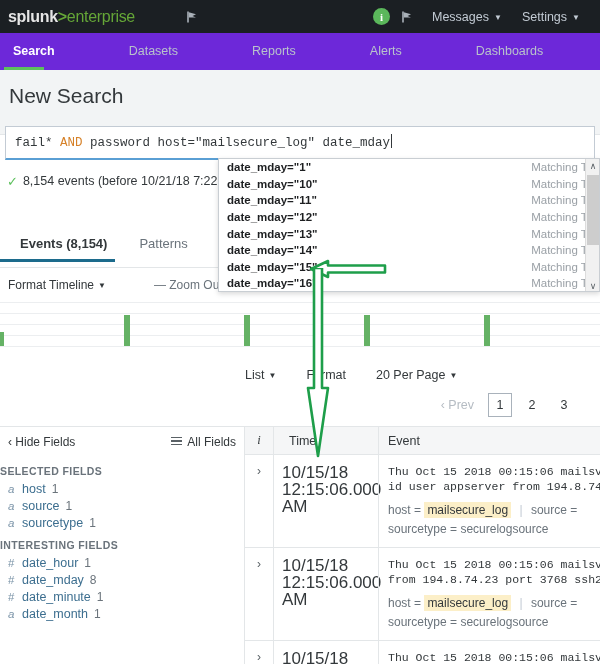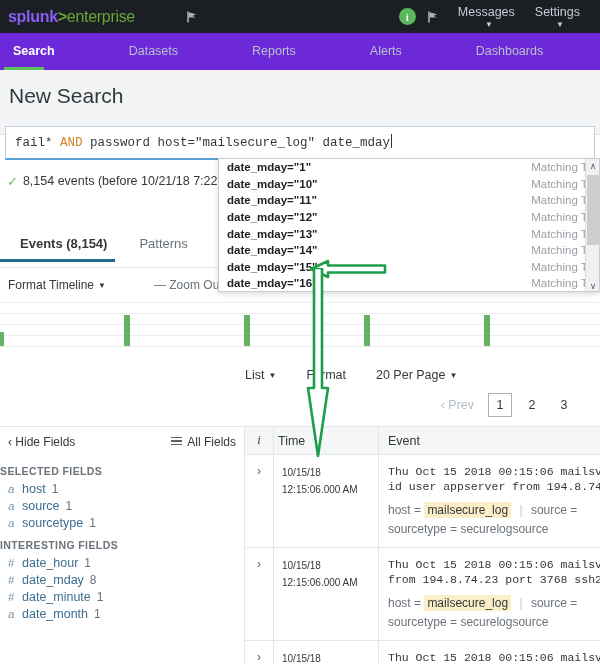--- a/index.html
+++ b/index.html
@@ -12,37 +12,37 @@
     -webkit-font-smoothing: antialiased;
   }
   #app { position: relative; width: 600px; height: 664px; overflow: hidden; }
 
   
   .topbar {
     position: absolute; left: 0; top: 0; width: 600px; height: 33px;
     background: #1b1f23; display: flex; align-items: center;
   }
   .logo { margin-left: 8px; font-size: 16px; letter-spacing: -0.3px; display: flex; align-items: baseline; }
-  .logo .sp { color: #8b5cf6; font-weight: bold; }
+  .logo .sp { color: #e5e5e5; font-weight: bold; }
   .logo .gt { color: #65a637; font-weight: bold; margin: 0 0px; }
   .logo .ent { color: #65a637; font-weight: normal; }
   .flag-icon { display: inline-block; width: 14px; height: 14px; position: relative; }
   .flag-icon svg { display: block; }
   .topbar-flag-left { margin-left: 50px; opacity: .85; }
   .topbar-right { margin-left: auto; display: flex; align-items: center; height: 33px; }
   .info-badge {
     width: 17px; height: 17px; border-radius: 50%;
     background: #5bb75b; color: #fff; font-size: 11px; font-weight: bold;
     display: flex; align-items: center; justify-content: center;
     font-family: "Liberation Serif", serif; margin-right: 10px;
   }
   .topbar-flag-right { margin-right: 18px; opacity: .85; }
   .topmenu {
     color: #c3cbd4; font-size: 12.5px; margin-right: 20px;
-    display: flex; align-items: center; white-space: nowrap; flex-direction: column;
+    display: flex; align-items: center; white-space: nowrap;
   }
   .topmenu .caret { margin-left: 5px; font-size: 8px; position: relative; top: 1px; }
 
   
   .navbar {
     position: absolute; left: 0; top: 33px; width: 600px; height: 37px;
     background: #6d28d9; display: flex; align-items: flex-start; gap: 48px;
   }
   .navitem {
     color: #b9c2cb; font-size: 12.5px; height: 37px; line-height: 37px;
@@ -171,26 +171,26 @@
   .events {
     position: absolute; left: 245px; top: 426px; width: 355px; height: 238px;
     overflow: hidden; background: #ffffff; border-top: 1px solid #e3e6e8;
   }
   .ev-head {
     display: flex; height: 28px; align-items: center;
     background: #f5f6f7; border-bottom: 1px solid #e3e6e8;
     font-size: 12.5px; color: #33383b;
   }
   .ev-head .c-i { width: 28px; text-align: center; font-style: italic; font-family: "Liberation Serif", serif; }
-  .ev-head .c-time { width: 105px; padding-left: 4px; border-left: 1px solid #e3e6e8; height: 28px; line-height: 28px; }
+  .ev-head .c-time { width: 105px; padding-left: 15px; border-left: 1px solid #e3e6e8; height: 28px; line-height: 28px; }
   .ev-head .c-ev { flex: 1; padding-left: 9px; border-left: 1px solid #e3e6e8; height: 28px; line-height: 28px; }
   .ev-row { display: flex; border-bottom: 1px solid #e3e6e8; min-height: 92px; }
   .ev-row .c-i { width: 28px; text-align: center; padding-top: 9px; color: #5a6166; font-size: 12px; }
   .ev-row .c-time {
-    width: 105px; padding: 9px 0 0 8px; font-size: 10px; color: #33383b;
+    width: 105px; padding: 9px 0 0 8px; font-size: 17px; color: #33383b;
     border-left: 1px solid #e3e6e8; line-height: 17px;
   }
   .ev-row .c-ev { flex: 1; padding: 9px 0 8px 9px; border-left: 1px solid #e3e6e8; overflow: hidden; }
   .ev-raw {
     font-family: "Liberation Mono", monospace; font-size: 11.5px; color: #33383b;
     white-space: pre; line-height: 15px;
   }
   .ev-meta {
     margin-top: 7px; font-size: 12px; color: #6a737b; white-space: nowrap; line-height: 19px;
   }

